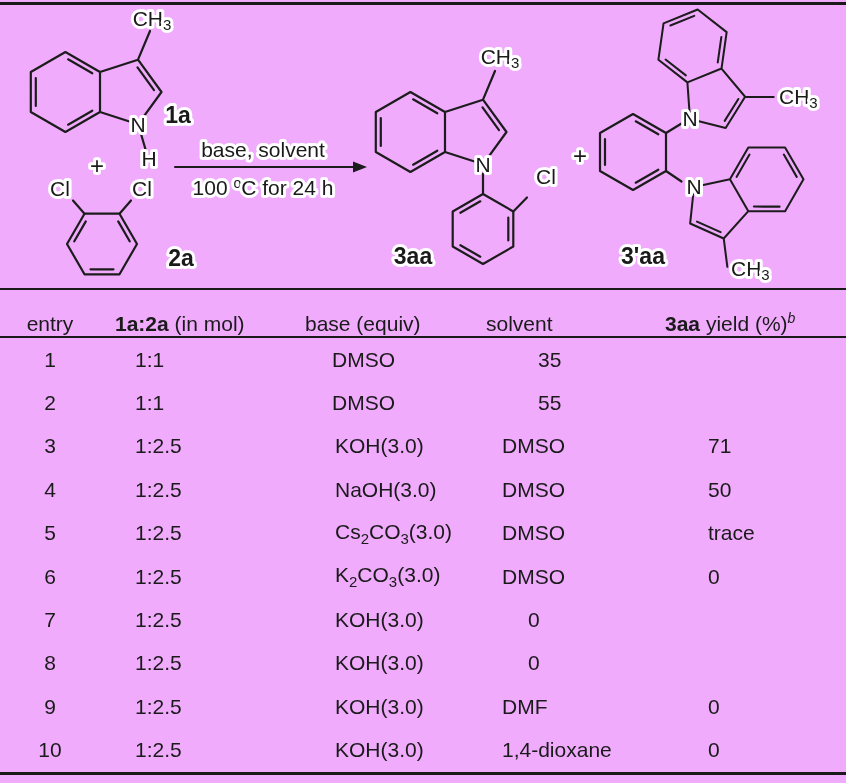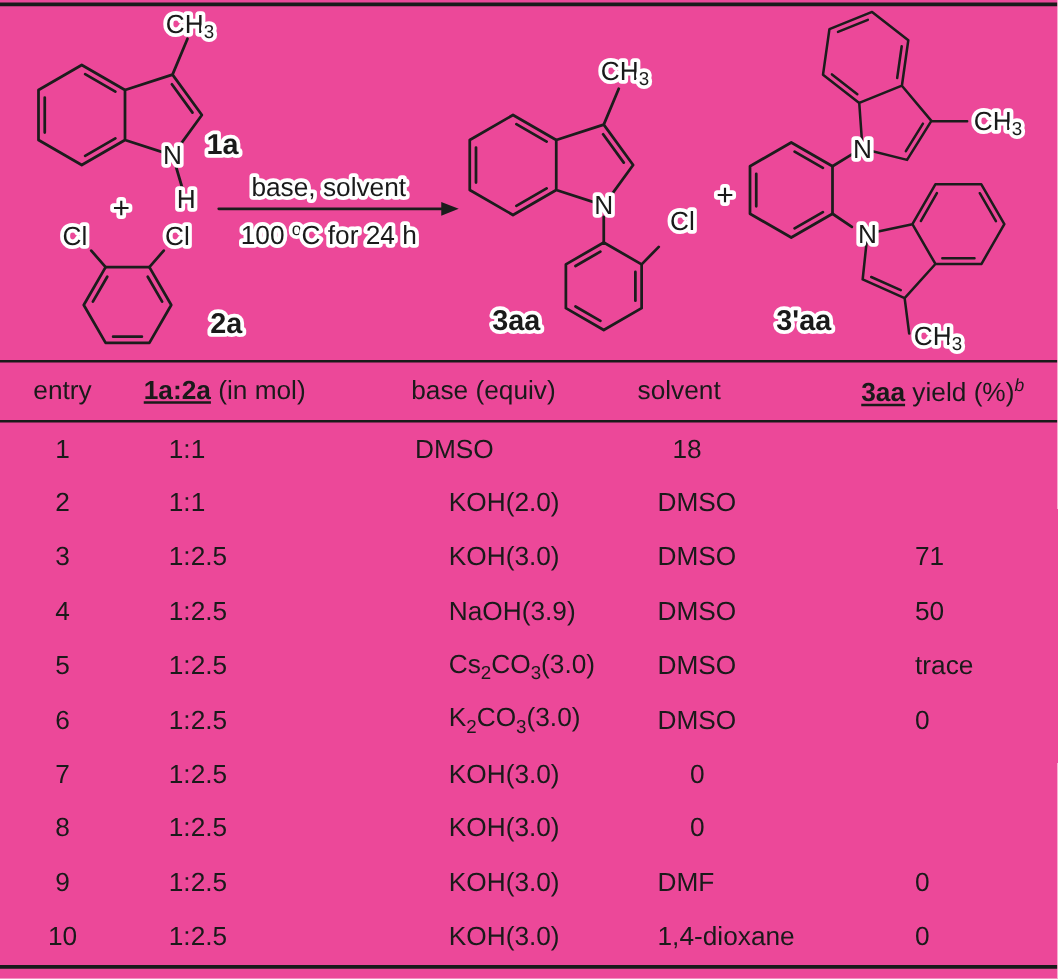--- a/index.html
+++ b/index.html
@@ -1,42 +1,42 @@
 <!DOCTYPE html>
 <html><head>
 <meta charset="utf-8">
 <style>
   html,body{margin:0;padding:0;background:#ffffff;}
-  #figure{position:relative;width:846px;height:783px;background:#ec4899;overflow:hidden;
+  #figure{position:relative;width:846px;height:783px;background:#f0abfc;overflow:hidden;
           font-family:"Liberation Sans",sans-serif;color:#1a1a1a;}
   .rule{position:absolute;left:0;width:846px;background:#1a1a1a;}
   #rule-top{top:2px;height:3px;}
   #rule-header-top{top:288px;height:2px;}
   #rule-header-bottom{top:336px;height:2px;}
   #rule-bottom{top:772px;height:3px;}
   #scheme{position:absolute;top:0;left:0;}
   #scheme path, #scheme line{stroke:#1c1c1c;stroke-width:2.2;fill:none;stroke-linecap:round;stroke-linejoin:round;}
   #scheme .arrowhead{fill:#1c1c1c;stroke:none;}
   #scheme text{font-family:"Liberation Sans",sans-serif;font-size:21px;fill:#1a1a1a;
                paint-order:stroke;stroke:#ffffff;stroke-width:6px;stroke-linejoin:round;}
   #scheme text.lbl{font-weight:bold;font-size:23px;}
   #scheme text.plus{font-size:24px;}
   #scheme tspan.sb{font-size:15px;}
   #scheme tspan.sp{font-size:14px;}
   
-  .thead{position:absolute;top:290px;left:0;width:846px;height:46px;display:flex;align-items:center;font-size:21px;}
+  .thead{position:absolute;top:290px;left:0;width:846px;height:46px;display:flex;align-items:flex-end;font-size:21px;}
   #tbody{position:absolute;top:338px;left:0;width:846px;}
   .trow{display:flex;align-items:center;height:43.4px;font-size:21px;white-space:nowrap;}
   .c1{width:100px;text-align:center;}
   .c2{width:200px;box-sizing:border-box;padding-left:35px;}
-  .c3{width:170px;box-sizing:border-box;padding-left:35px;margin-left:24px;}
+  .c3{width:170px;box-sizing:border-box;padding-left:35px;}
   .c4{width:180px;box-sizing:border-box;padding-left:32px;}
   .c5{flex:1;box-sizing:border-box;padding-left:58px;}
   .h2{padding-left:15px;} .h3{padding-left:5px;} .h4{padding-left:16px;} .h5{padding-left:15px;}
-  .thead b,.trow b{font-weight:bold;text-decoration:underline;}
+  .thead b,.trow b{font-weight:bold;}
   sub{font-size:15px;} 
   sup.fn{font-size:14px;font-style:italic;}
 </style>
 </head>
 <body>
 
 <div id="figure">
 
   <div class="rule" id="rule-top"></div>
 
@@ -116,39 +116,39 @@
     <div class="c5 h5"><b>3aa</b><span> yield (%)</span><sup class="fn">b</sup></div>
   </div>
 
   <div class="rule" id="rule-header-bottom"></div>
 
   <div id="tbody">
       <div class="trow">
         <div class="c1">1</div>
         <div class="c2">1:1</div>
         <div class="c4">DMSO</div>
-        <div class="c5">18</div>
+        <div class="c5">35</div>
       </div>
       <div class="trow">
         <div class="c1">2</div>
         <div class="c2">1:1</div>
-        <div class="c3"><span>KOH(2.0)</span></div>
         <div class="c4">DMSO</div>
+        <div class="c5">55</div>
       </div>
       <div class="trow">
         <div class="c1">3</div>
         <div class="c2">1:2.5</div>
         <div class="c3"><span>KOH(3.0)</span></div>
         <div class="c4">DMSO</div>
         <div class="c5">71</div>
       </div>
       <div class="trow">
         <div class="c1">4</div>
         <div class="c2">1:2.5</div>
-        <div class="c3"><span>NaOH(3.9)</span></div>
+        <div class="c3"><span>NaOH(3.0)</span></div>
         <div class="c4">DMSO</div>
         <div class="c5">50</div>
       </div>
       <div class="trow">
         <div class="c1">5</div>
         <div class="c2">1:2.5</div>
         <div class="c3"><span>Cs</span><sub>2</sub><span>CO</span><sub>3</sub><span>(3.0)</span></div>
         <div class="c4">DMSO</div>
         <div class="c5">trace</div>
       </div>

